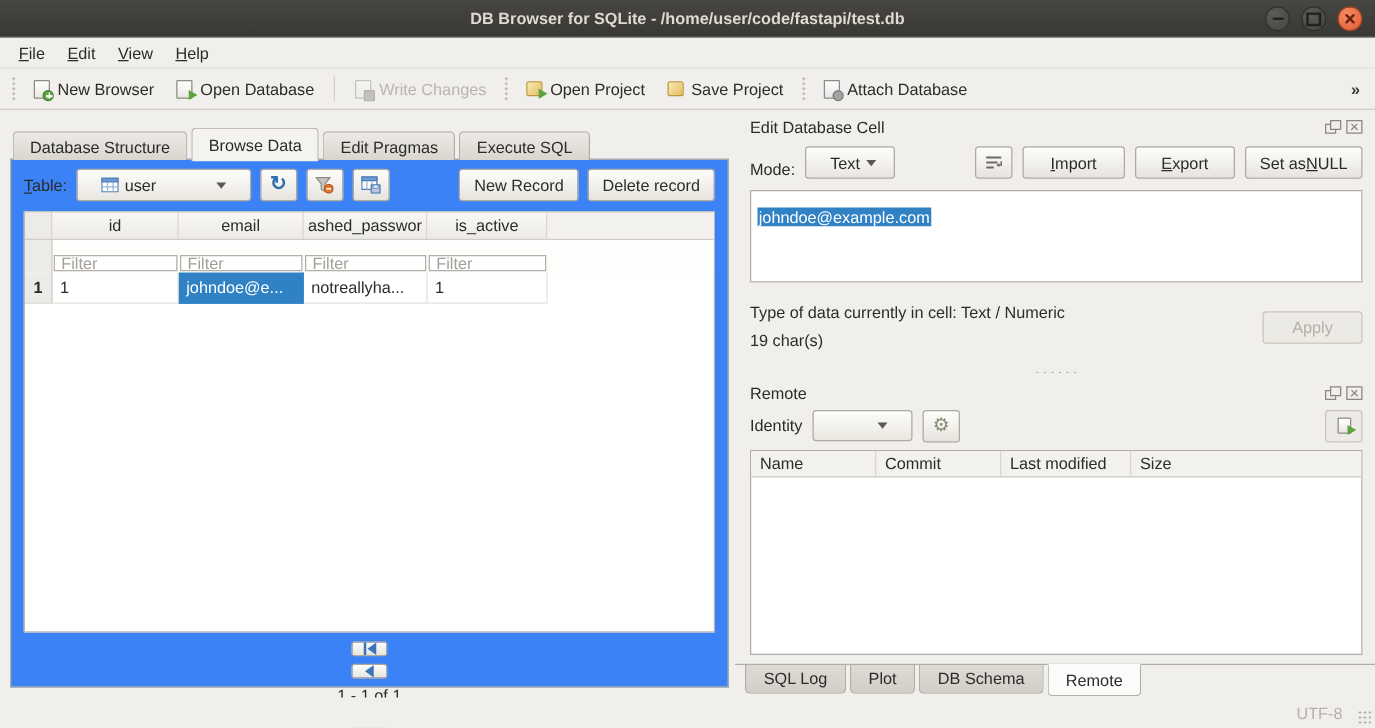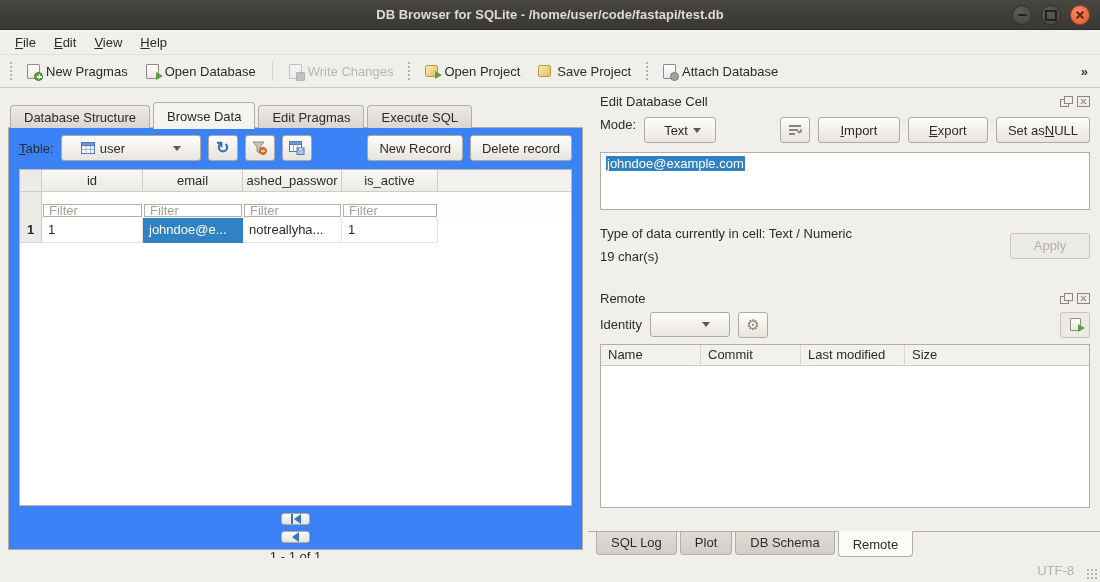--- a/index.html
+++ b/index.html
@@ -98,23 +98,23 @@
   .panel-title { display:flex; align-items:center; padding:6px 10px 2px 12px; }
   .dock-btns { margin-left:auto; display:flex; gap:4px; align-items:center; }
   .d-float { position:relative; width:13px; height:11px; }
   .d-float i { position:absolute; border:1px solid #8a867f; width:9px; height:8px; display:block; }
   .d-float i.a { right:0; top:0; background:#f0efeb; }
   .d-float i.b { left:0; bottom:0; background:#f0efeb; }
   .d-close { width:13px; height:11px; border:1px solid #8a867f; position:relative; }
   .d-close::before,.d-close::after { content:''; position:absolute; left:2px; top:4px; width:7px; height:1.4px; background:#8a867f; }
   .d-close::before { transform:rotate(45deg); } .d-close::after { transform:rotate(-45deg); }
 
-  .mode-row { display:flex; align-items:flex-start; gap:8px; margin:6px 10px 0 12px; }
+  .mode-row { display:flex; align-items:flex-end; gap:8px; margin:6px 10px 0 12px; }
   .mode-row .combo { width:72px; }
-  .cell-edit { margin:9px 10px 0 12px; height:58px; background:#fff; border:1px solid #b3afa8; padding:3px 5px; font-size:13px; cursor:text; }
+  .cell-edit { margin:9px 10px 0 12px; height:74px; background:#fff; border:1px solid #b3afa8; padding:13px 5px; font-size:13px; cursor:text; }
   .seltext { background:#3082c4; color:#fff; padding:0 1px; }
   .info-row { display:flex; align-items:center; margin:13px 10px 0 12px; }
   .info-lines div { line-height:1.75; }
   .splitter { height:18px; display:flex; align-items:center; justify-content:center; margin-top:4px; }
   .splitter .dots { width:34px; height:2px; background-image:radial-gradient(#a8a49d 1px,transparent 1.1px); background-size:6px 2px; }
 
   .identity-row { display:flex; align-items:center; gap:8px; margin:4px 10px 2px 12px; }
   .identity-row .combo { width:80px; height:25px; }
   .gear-gl { font-size:15px; color:#878a6e; line-height:1; }
   .remote-table { margin:6px 10px 0 12px; height:164px; border:1px solid #b3afa8; background:#fff; }
@@ -153,21 +153,21 @@
     <span class="menu-item"><u>V</u>iew</span>
     <span class="menu-item"><u>H</u>elp</span>
   </div>
 
   <div class="toolbar">
     <span class="thandle"></span>
     <div class="titem">
       <span class="pg-ic">
           <span class="bdg plus"></span>
         </span>
-      <span>New Pragmas</span>
+      <span>New Browser</span>
     </div>
     <div class="titem">
       <span class="pg-ic">
           <span class="bdg tri"></span>
         </span>
       <span>Open Database</span>
     </div>
     <span class="tsep"></span>
     <div class="titem disabled">
       <span class="pg-ic">

